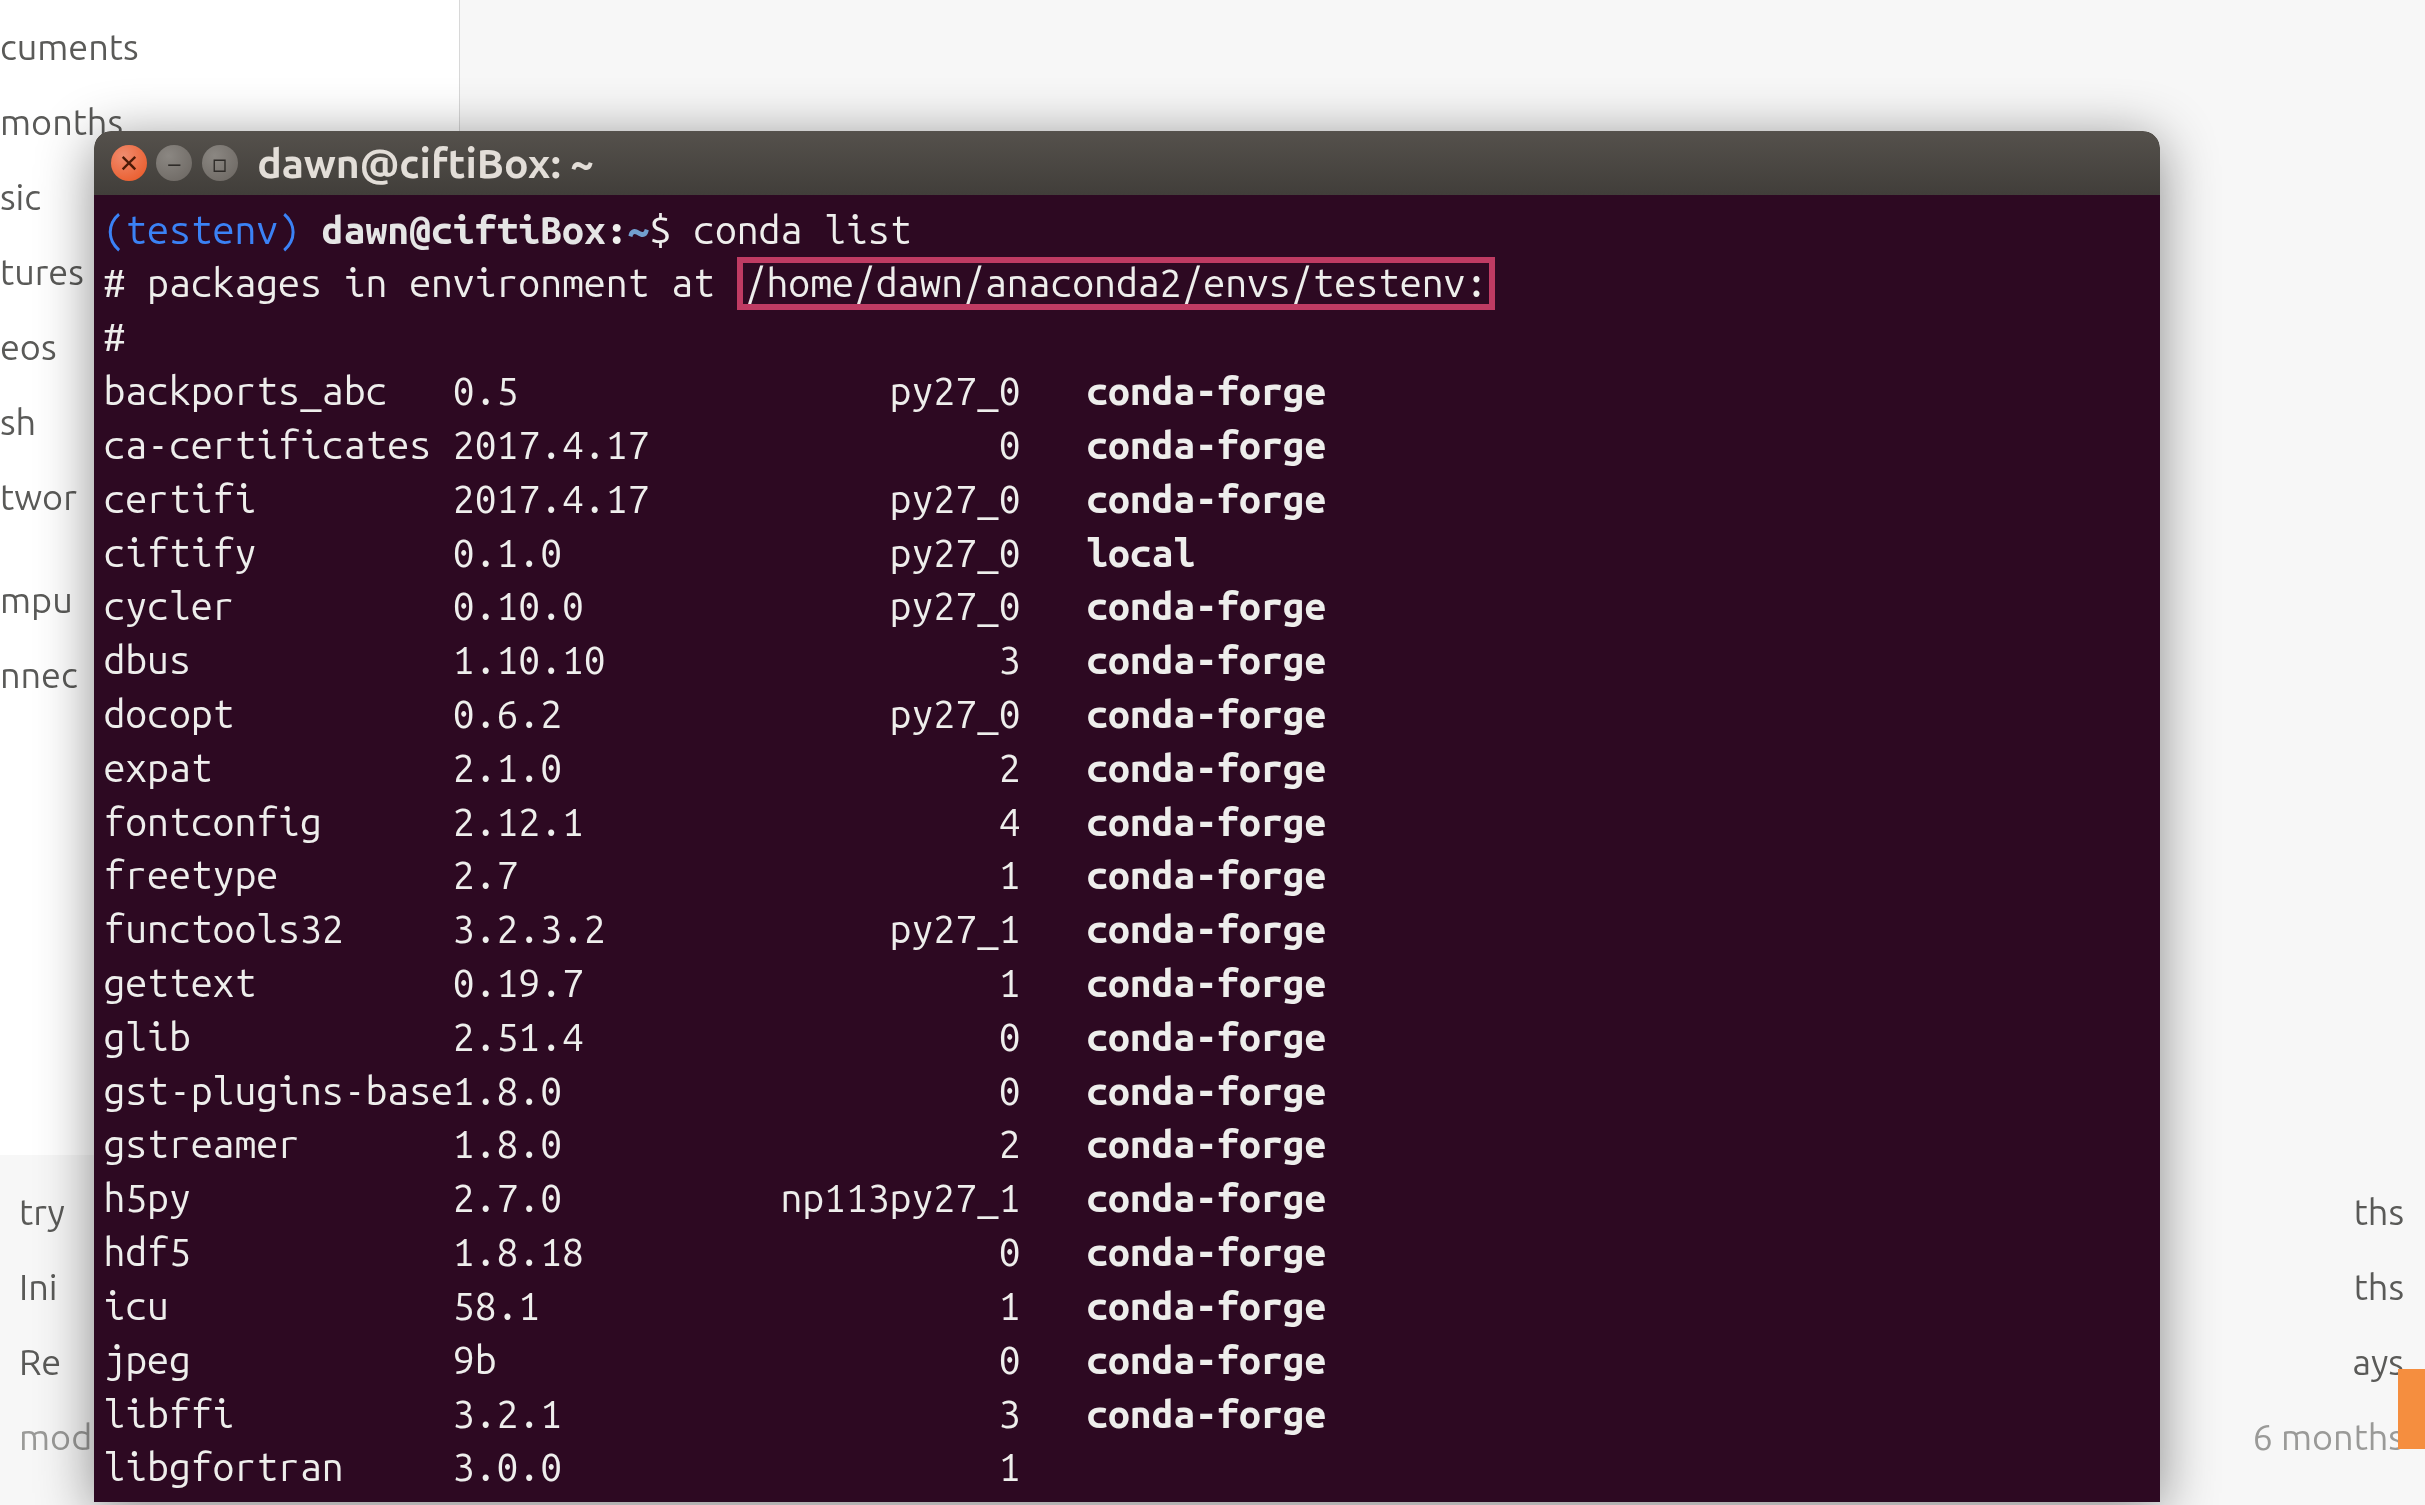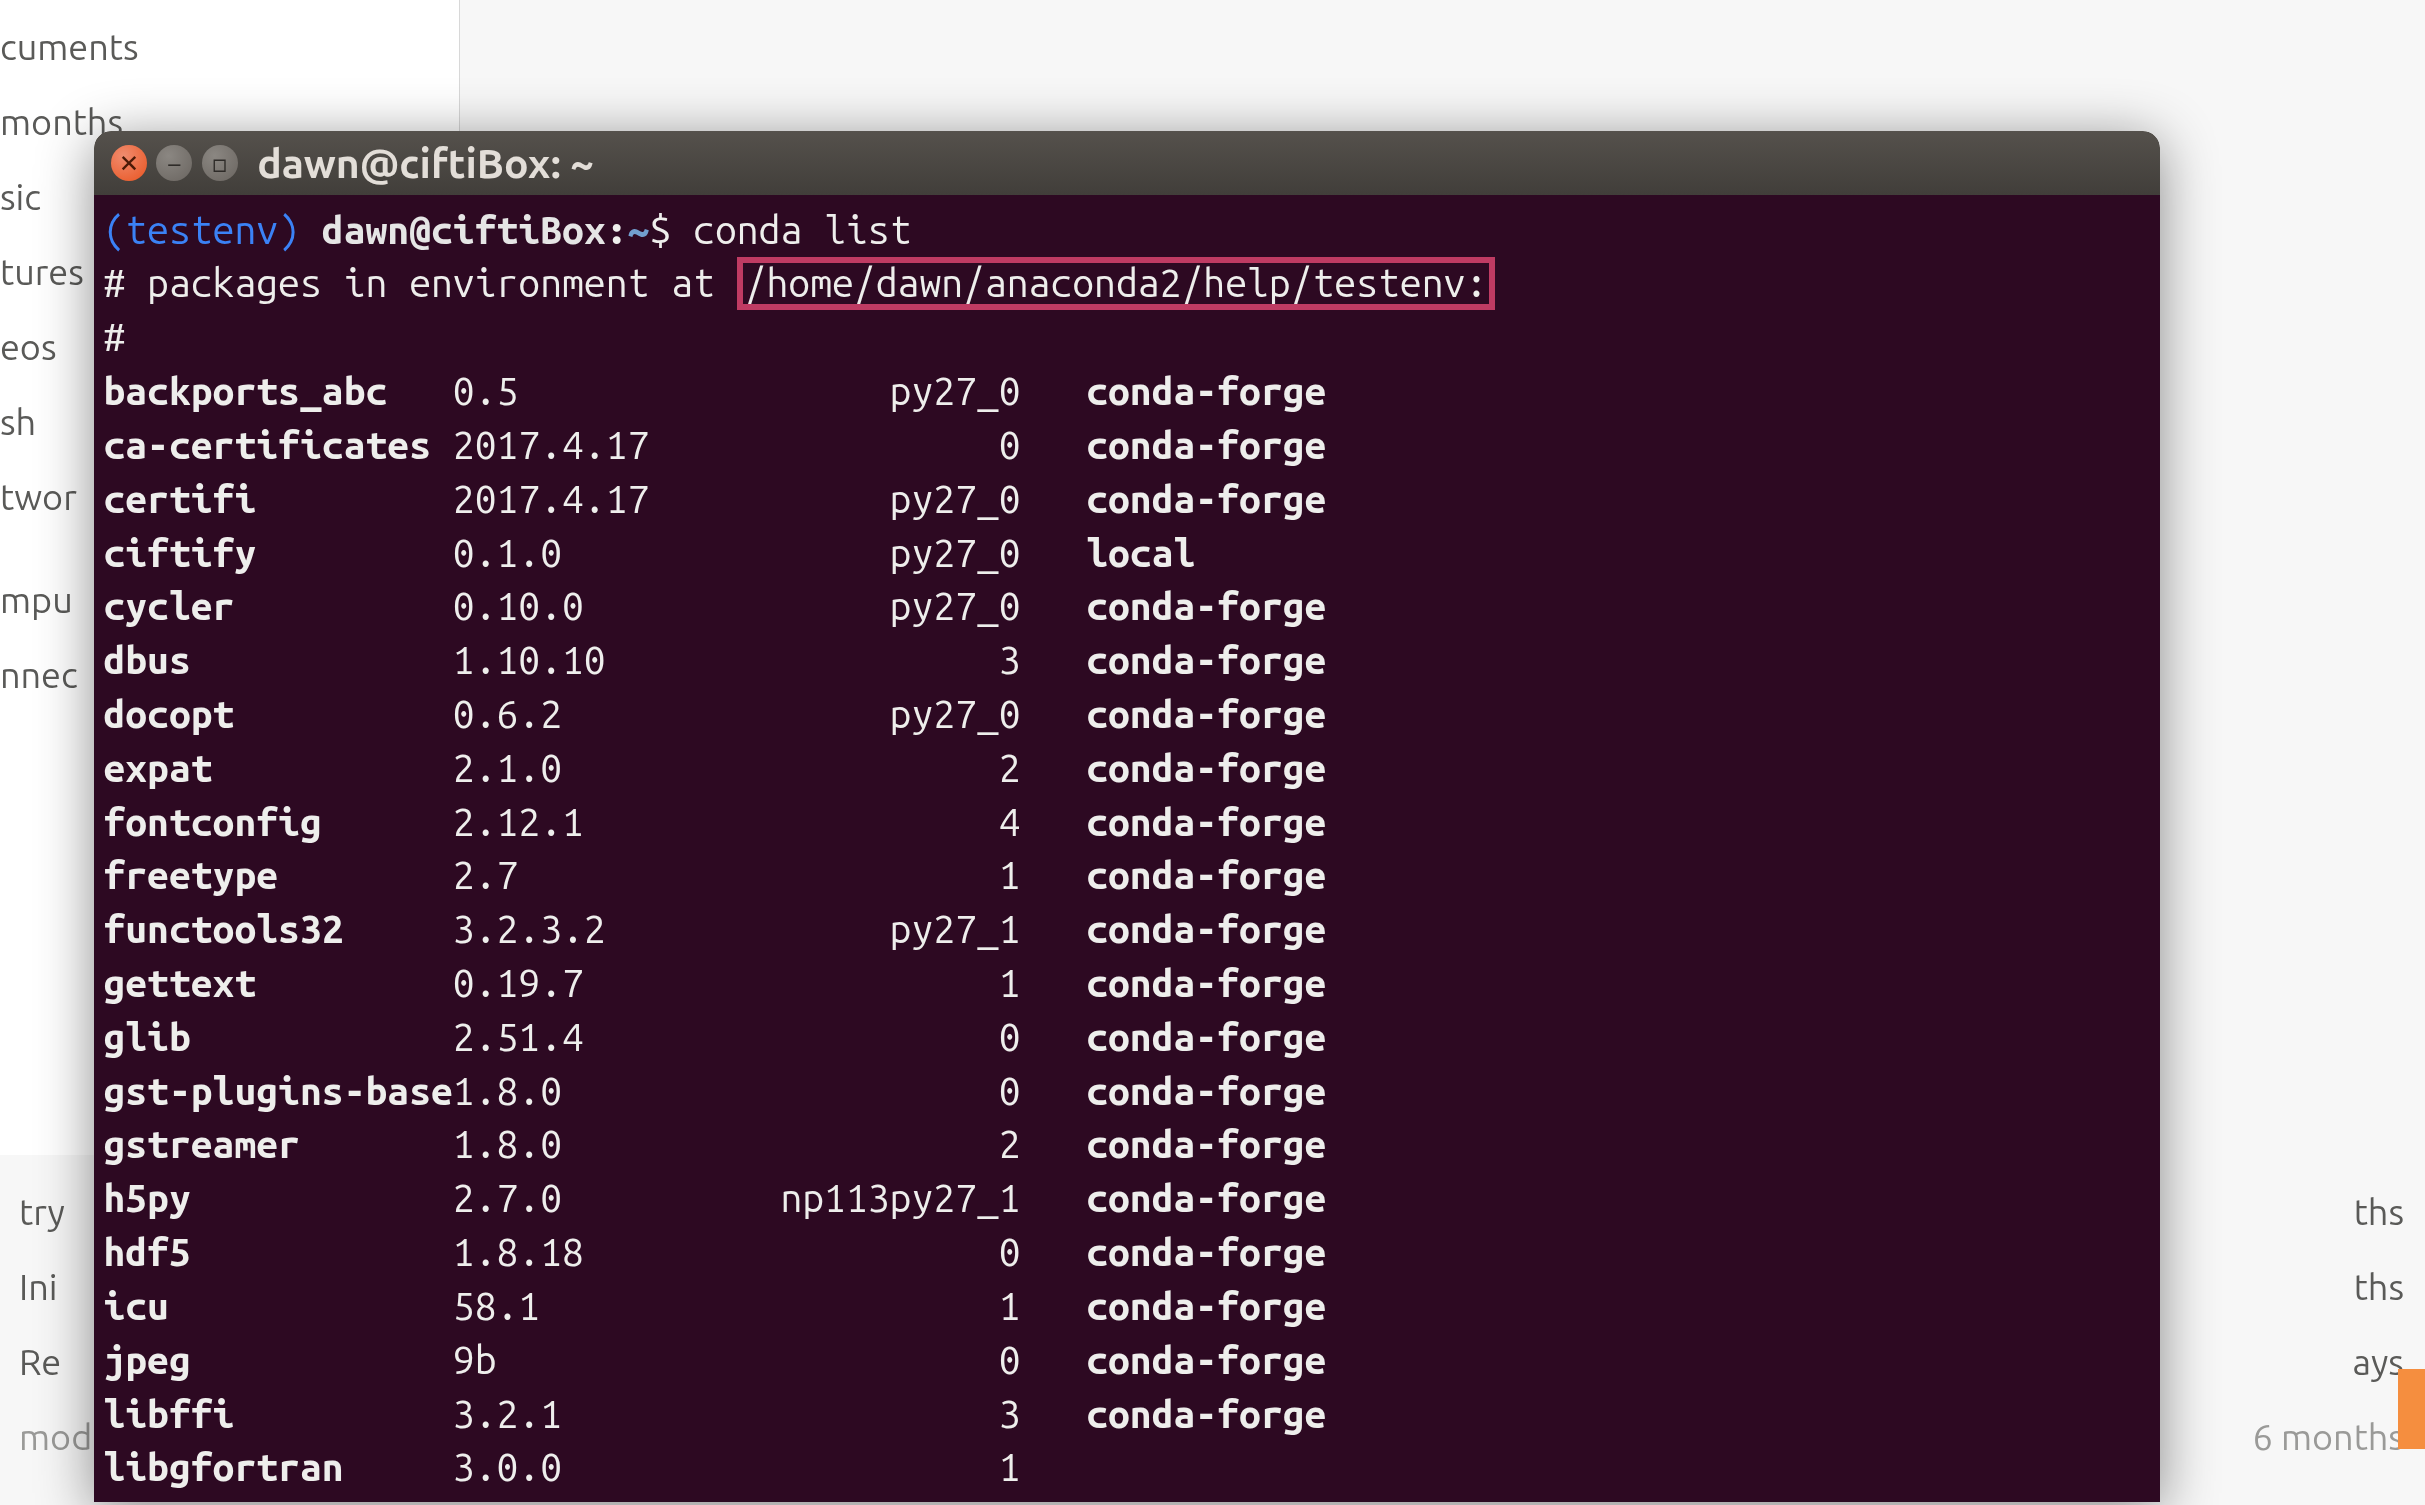--- a/index.html
+++ b/index.html
@@ -108,21 +108,21 @@
   .prompt-dollar { color: #eeeeec; }
   .env-prefix { color: #3b82f6; }
   .highlight-box {
     border: 6.6px solid #bf3b63;
     padding: 0 1.9px;
     display: inline-block;
     line-height: 1.05;
   }
 
   .pkg-line { display: block; }
-  .col-name   { display:inline-block; width: 16ch; font-weight: bold; }
+  .col-name   { display:inline-block; width: 16ch; }
   .col-ver    { display:inline-block; width: 13ch; }
   .col-build  { display:inline-block; width: 13ch; text-align:right; }
   .col-chan   { display:inline-block; margin-left: 3ch; font-weight: bold; }
 </style>
 </head>
 <body>
 
 <div class="bg-sidebar">
   <div class="item">cuments</div>
   <div class="item">months</div>
@@ -164,17 +164,17 @@
     <div class="win-btn win-min">
       <span>–</span>
     </div>
     <div class="win-btn win-max">
       <span>▫</span>
     </div>
     <div class="win-title">dawn@ciftiBox: ~</div>
   </div>
 
   <div class="terminal-body"><span class="env-prefix">(testenv) </span><span class="prompt-user">dawn@ciftiBox</span><span class="prompt-colon">:</span><span class="prompt-path">~</span><span class="prompt-dollar">$</span><span> conda list</span>
-<span># packages in environment at </span><span class="highlight-box">/home/dawn/anaconda2/help/testenv:</span>
+<span># packages in environment at </span><span class="highlight-box">/home/dawn/anaconda2/envs/testenv:</span>
 <span>#</span>
 <div id="pkg-rows"><span class="pkg-line"><span class="col-name">backports_abc</span><span class="col-ver">0.5</span><span class="col-build">py27_0</span><span class="col-chan">conda-forge</span></span><span class="pkg-line"><span class="col-name">ca-certificates</span><span class="col-ver">2017.4.17</span><span class="col-build">0</span><span class="col-chan">conda-forge</span></span><span class="pkg-line"><span class="col-name">certifi</span><span class="col-ver">2017.4.17</span><span class="col-build">py27_0</span><span class="col-chan">conda-forge</span></span><span class="pkg-line"><span class="col-name">ciftify</span><span class="col-ver">0.1.0</span><span class="col-build">py27_0</span><span class="col-chan">local</span></span><span class="pkg-line"><span class="col-name">cycler</span><span class="col-ver">0.10.0</span><span class="col-build">py27_0</span><span class="col-chan">conda-forge</span></span><span class="pkg-line"><span class="col-name">dbus</span><span class="col-ver">1.10.10</span><span class="col-build">3</span><span class="col-chan">conda-forge</span></span><span class="pkg-line"><span class="col-name">docopt</span><span class="col-ver">0.6.2</span><span class="col-build">py27_0</span><span class="col-chan">conda-forge</span></span><span class="pkg-line"><span class="col-name">expat</span><span class="col-ver">2.1.0</span><span class="col-build">2</span><span class="col-chan">conda-forge</span></span><span class="pkg-line"><span class="col-name">fontconfig</span><span class="col-ver">2.12.1</span><span class="col-build">4</span><span class="col-chan">conda-forge</span></span><span class="pkg-line"><span class="col-name">freetype</span><span class="col-ver">2.7</span><span class="col-build">1</span><span class="col-chan">conda-forge</span></span><span class="pkg-line"><span class="col-name">functools32</span><span class="col-ver">3.2.3.2</span><span class="col-build">py27_1</span><span class="col-chan">conda-forge</span></span><span class="pkg-line"><span class="col-name">gettext</span><span class="col-ver">0.19.7</span><span class="col-build">1</span><span class="col-chan">conda-forge</span></span><span class="pkg-line"><span class="col-name">glib</span><span class="col-ver">2.51.4</span><span class="col-build">0</span><span class="col-chan">conda-forge</span></span><span class="pkg-line"><span class="col-name">gst-plugins-base</span><span class="col-ver">1.8.0</span><span class="col-build">0</span><span class="col-chan">conda-forge</span></span><span class="pkg-line"><span class="col-name">gstreamer</span><span class="col-ver">1.8.0</span><span class="col-build">2</span><span class="col-chan">conda-forge</span></span><span class="pkg-line"><span class="col-name">h5py</span><span class="col-ver">2.7.0</span><span class="col-build">np113py27_1</span><span class="col-chan">conda-forge</span></span><span class="pkg-line"><span class="col-name">hdf5</span><span class="col-ver">1.8.18</span><span class="col-build">0</span><span class="col-chan">conda-forge</span></span><span class="pkg-line"><span class="col-name">icu</span><span class="col-ver">58.1</span><span class="col-build">1</span><span class="col-chan">conda-forge</span></span><span class="pkg-line"><span class="col-name">jpeg</span><span class="col-ver">9b</span><span class="col-build">0</span><span class="col-chan">conda-forge</span></span><span class="pkg-line"><span class="col-name">libffi</span><span class="col-ver">3.2.1</span><span class="col-build">3</span><span class="col-chan">conda-forge</span></span><span class="pkg-line"><span class="col-name">libgfortran</span><span class="col-ver">3.0.0</span><span class="col-build">1</span><span class="col-chan"></span></span></div></div>
 </div>
 
 
 </body></html>

